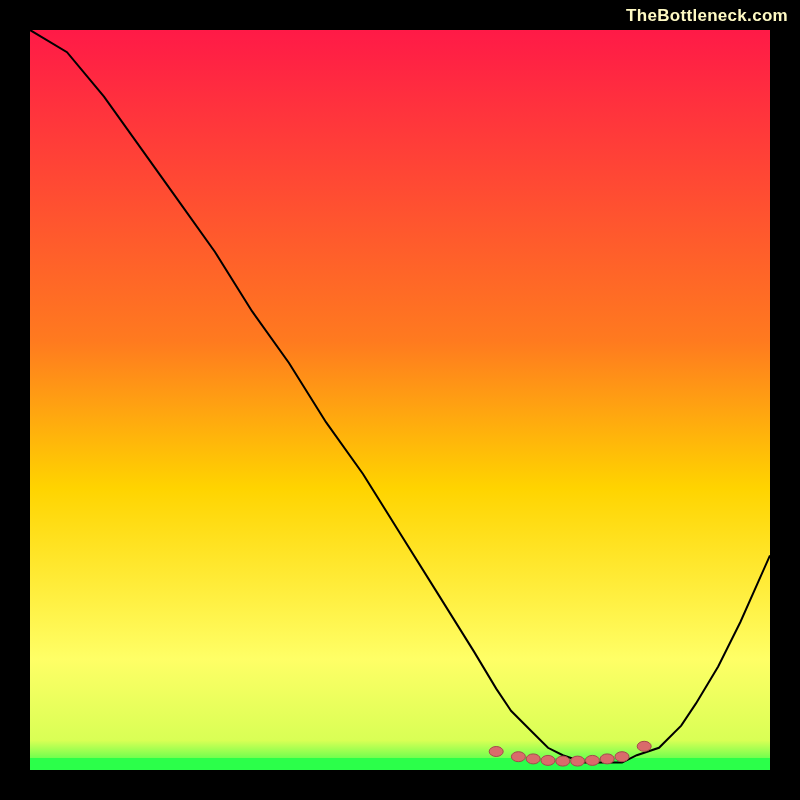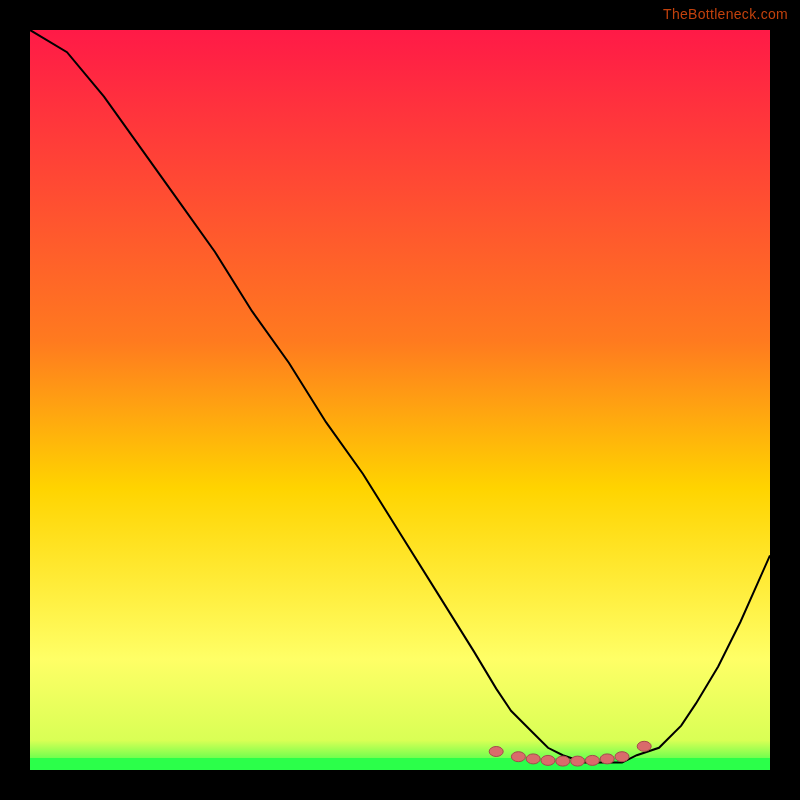--- a/index.html
+++ b/index.html
@@ -13,23 +13,23 @@
   .stage {
     position: relative;
     width: 800px;
     height: 800px;
     background: #000;
   }
   .watermark {
     position: absolute;
     top: 6px;
     right: 12px;
-    color: #c2410c;
-    font-size: 14px;
-    font-weight: 400;
+    color: #fef9c3;
+    font-size: 17px;
+    font-weight: 700;
     letter-spacing: 0.3px;
     z-index: 10;
   }
   .plot-wrap {
     position: absolute;
     left: 30px;
     top: 30px;
     width: 740px;
     height: 740px;
   }

